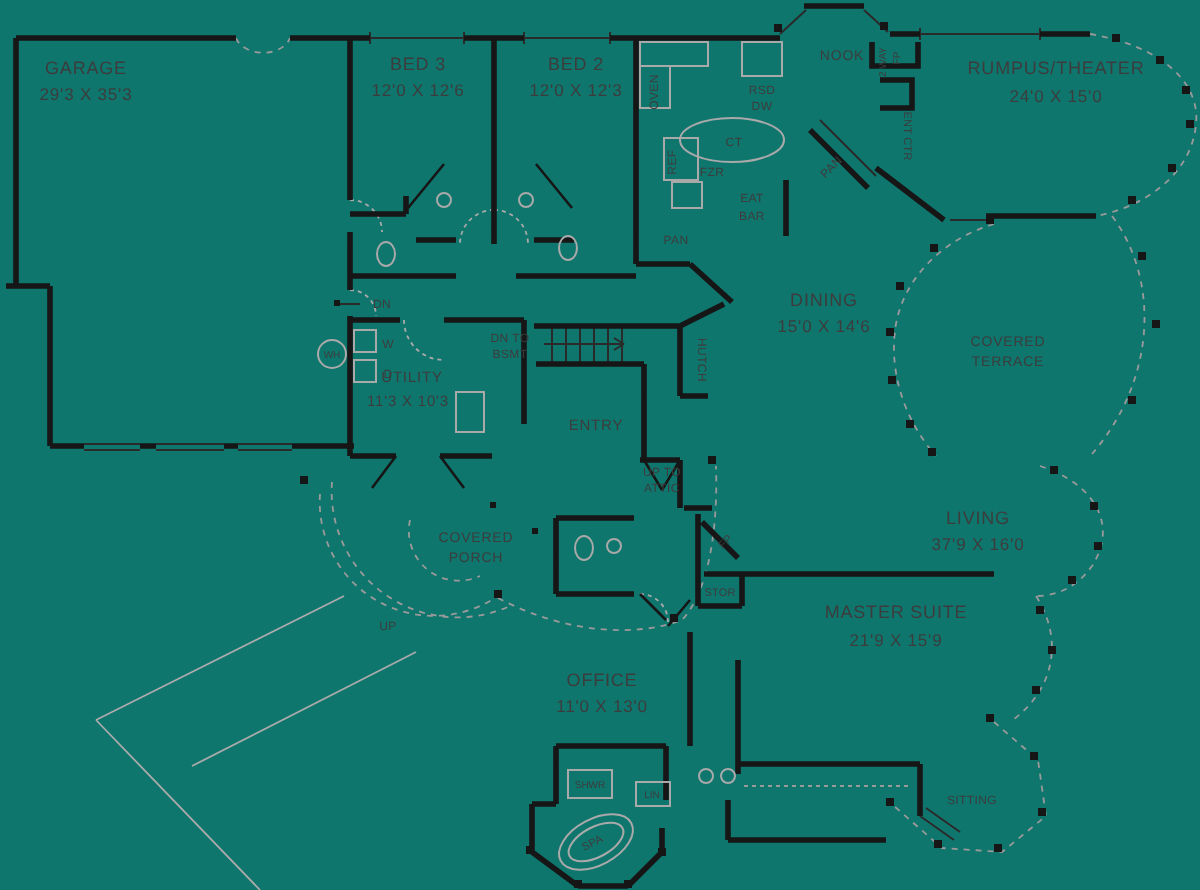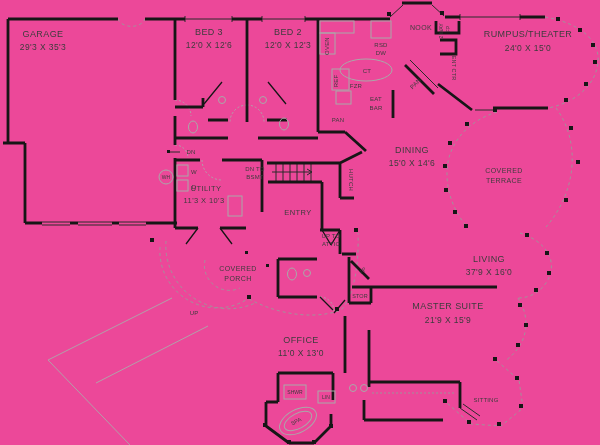--- a/index.html
+++ b/index.html
@@ -1,17 +1,17 @@
 <!DOCTYPE html>
 <html><head>
 <meta charset="utf-8">
 <style>
   html,body{margin:0;padding:0;background:#ffffff;}
   .plan-wrap{
-    width:600px;height:445px;position:relative;background:#ec4899;overflow:hidden;
+    width:600px;height:445px;position:relative;background:#0f766e;overflow:hidden;
     font-family:"Liberation Sans", sans-serif;
   }
   svg text{
     fill:#3c3c3c;
     font-family:"Liberation Sans", sans-serif;
     letter-spacing:0.4px;
   }
   .room-name{font-size:9px;}
   .room-dims{font-size:8.5px;}
   .sub-name{font-size:7px;}

